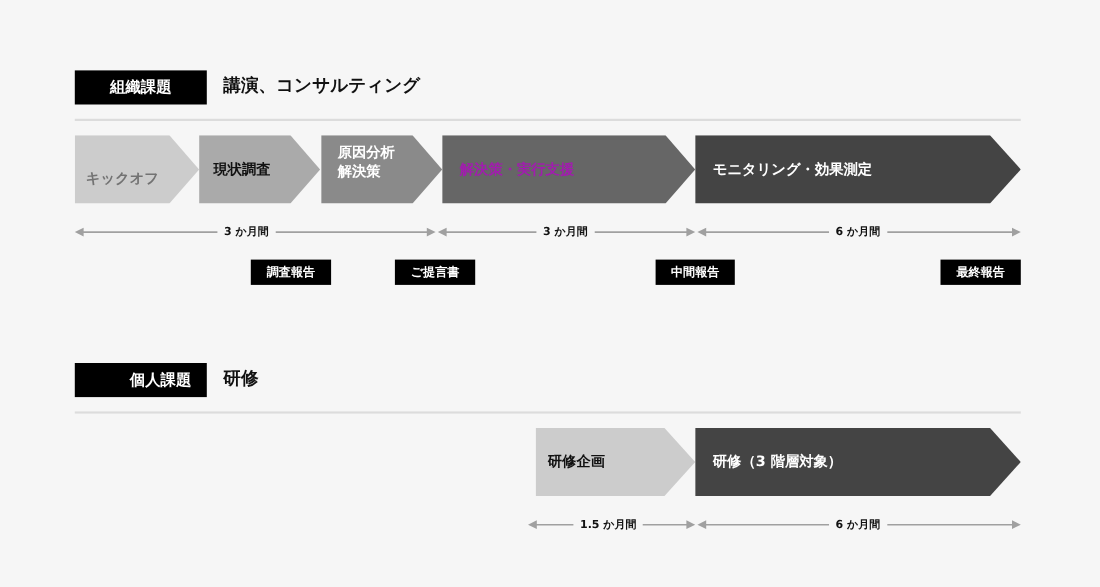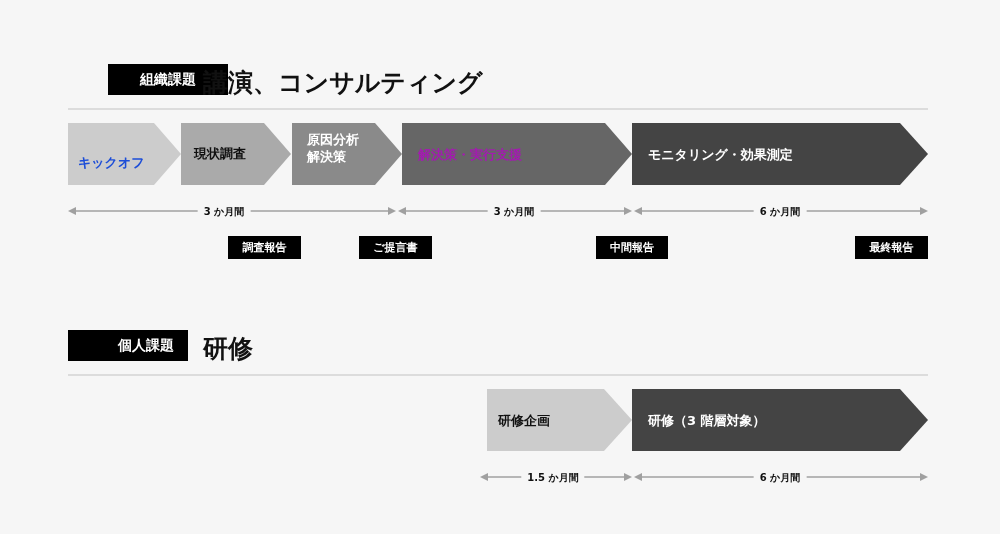--- a/index.html
+++ b/index.html
@@ -5,52 +5,52 @@
   html, body { margin: 0; padding: 0; }
   body {
     width: 1000px; height: 534px; background: #f6f6f6; position: relative; overflow: hidden;
     font-family: "DejaVu Sans", "Liberation Sans", sans-serif; color: #111;
   }
   .abs { position: absolute; }
   .cat-badge {
     position: absolute; background: #000; color: #fff; font-weight: bold; font-size: 14px;
     display: flex; align-items: center; justify-content: center; box-sizing: border-box;
   }
-  .section-title { position: absolute; font-size: 25px; font-weight: bold; color: #111; line-height: 1; }
+  .section-title { position: absolute; font-size: 16px; font-weight: bold; color: #111; line-height: 1; }
   .divider { position: absolute; height: 2px; background: #dcdcdc; }
   .phase { position: absolute; }
   .phase svg { position: absolute; left: 0; top: 0; }
   .phase-label {
     position: absolute; top: 0; bottom: 0; display: flex; flex-direction: column; justify-content: center;
     font-size: 13px; font-weight: bold; line-height: 17px; white-space: nowrap;
   }
   .dur-text {
     position: absolute; top: -1px; font-size: 10px; font-weight: bold; background: #f6f6f6;
     padding: 0 6px; line-height: 16px; transform: translateX(-50%); white-space: nowrap; color: #111;
   }
   .milestone {
     position: absolute; background: #000; color: #fff; font-size: 11px; font-weight: bold;
     display: flex; align-items: center; justify-content: center; height: 23px; box-sizing: border-box;
   }
 </style>
 </head>
 <body>
 
 <div>
-  <div class="cat-badge" style="left:68px;top:64px;width:120px;height:31px;margin-left:40px;">
+  <div class="cat-badge" style="left:68px;top:64px;width:120px;height:31px;">
       <span>組織課題</span>
     </div>
   <div class="section-title" style="left:203px;top:70px;">講演、コンサルティング</div>
   <div class="divider" style="left:68px;top:108px;width:860px;"></div>
 
   <div class="phase" style="left:68px;top:123px;width:113px;height:62px;">
     <svg width="113" height="62">
         <polygon points="0,0 86,0 113,31 86,62 0,62" fill="#cccccc"></polygon>
       </svg>
-    <div class="phase-label" style="left:10px;color:#1d4ed8;margin-top:17px;">キックオフ</div>
+    <div class="phase-label" style="left:10px;color:#737373;margin-top:17px;">キックオフ</div>
   </div>
   <div class="phase" style="left:181px;top:123px;width:110px;height:62px;">
     <svg width="110" height="62">
         <polygon points="0,0 83,0 110,31 83,62 0,62" fill="#aaaaaa"></polygon>
       </svg>
     <div class="phase-label" style="left:13px;color:#111;font-family:Liberation Mono, monospace;">現状調査</div>
   </div>
   <div class="phase" style="left:292px;top:123px;width:110px;height:49px;">
     <svg width="110" height="62">
         <polygon points="0,0 83,0 110,31 83,62 0,62" fill="#8a8a8a"></polygon>

